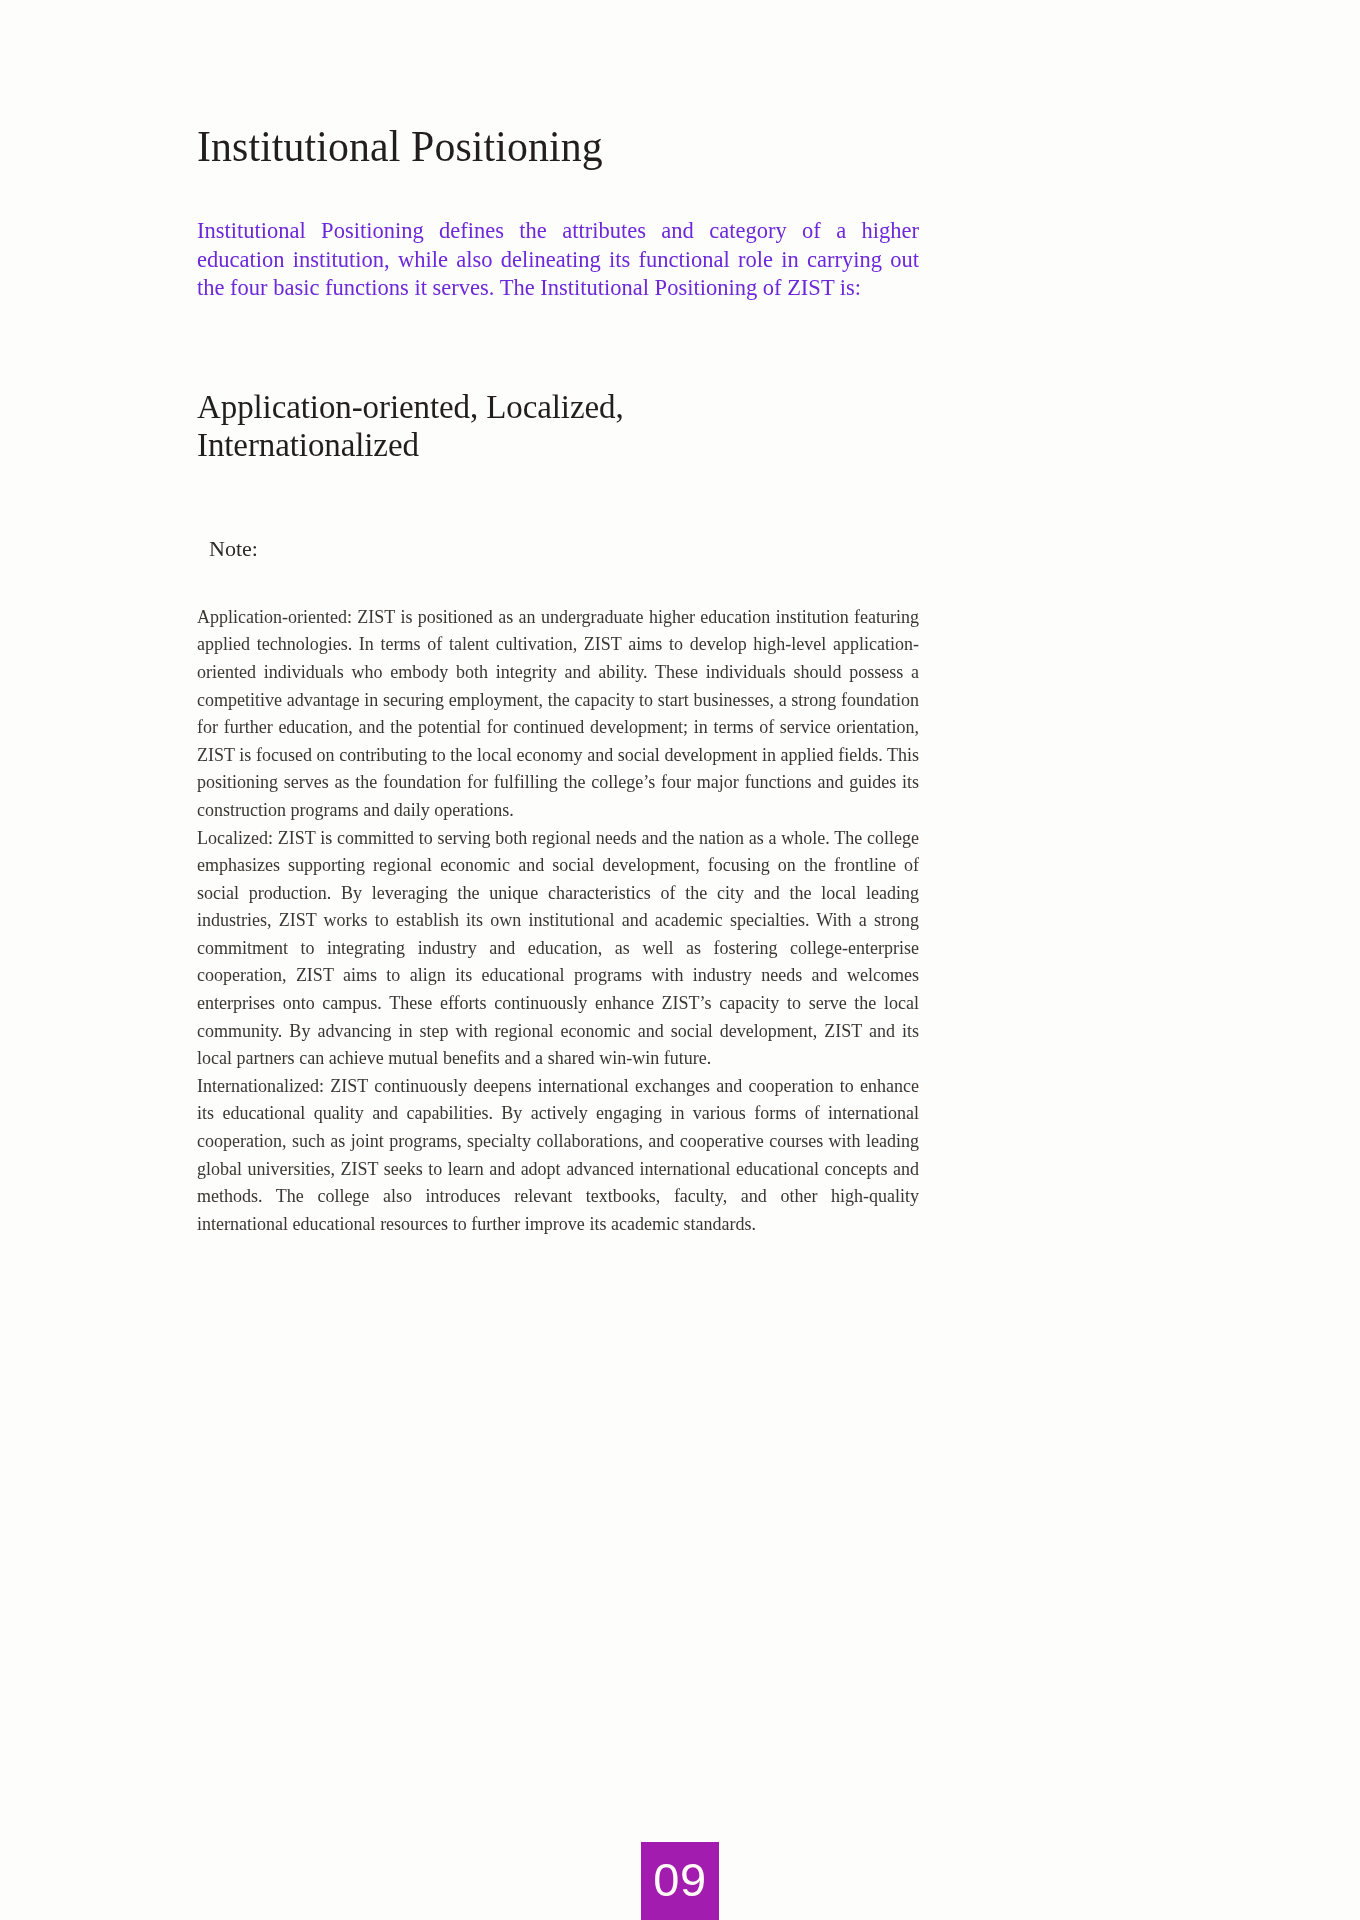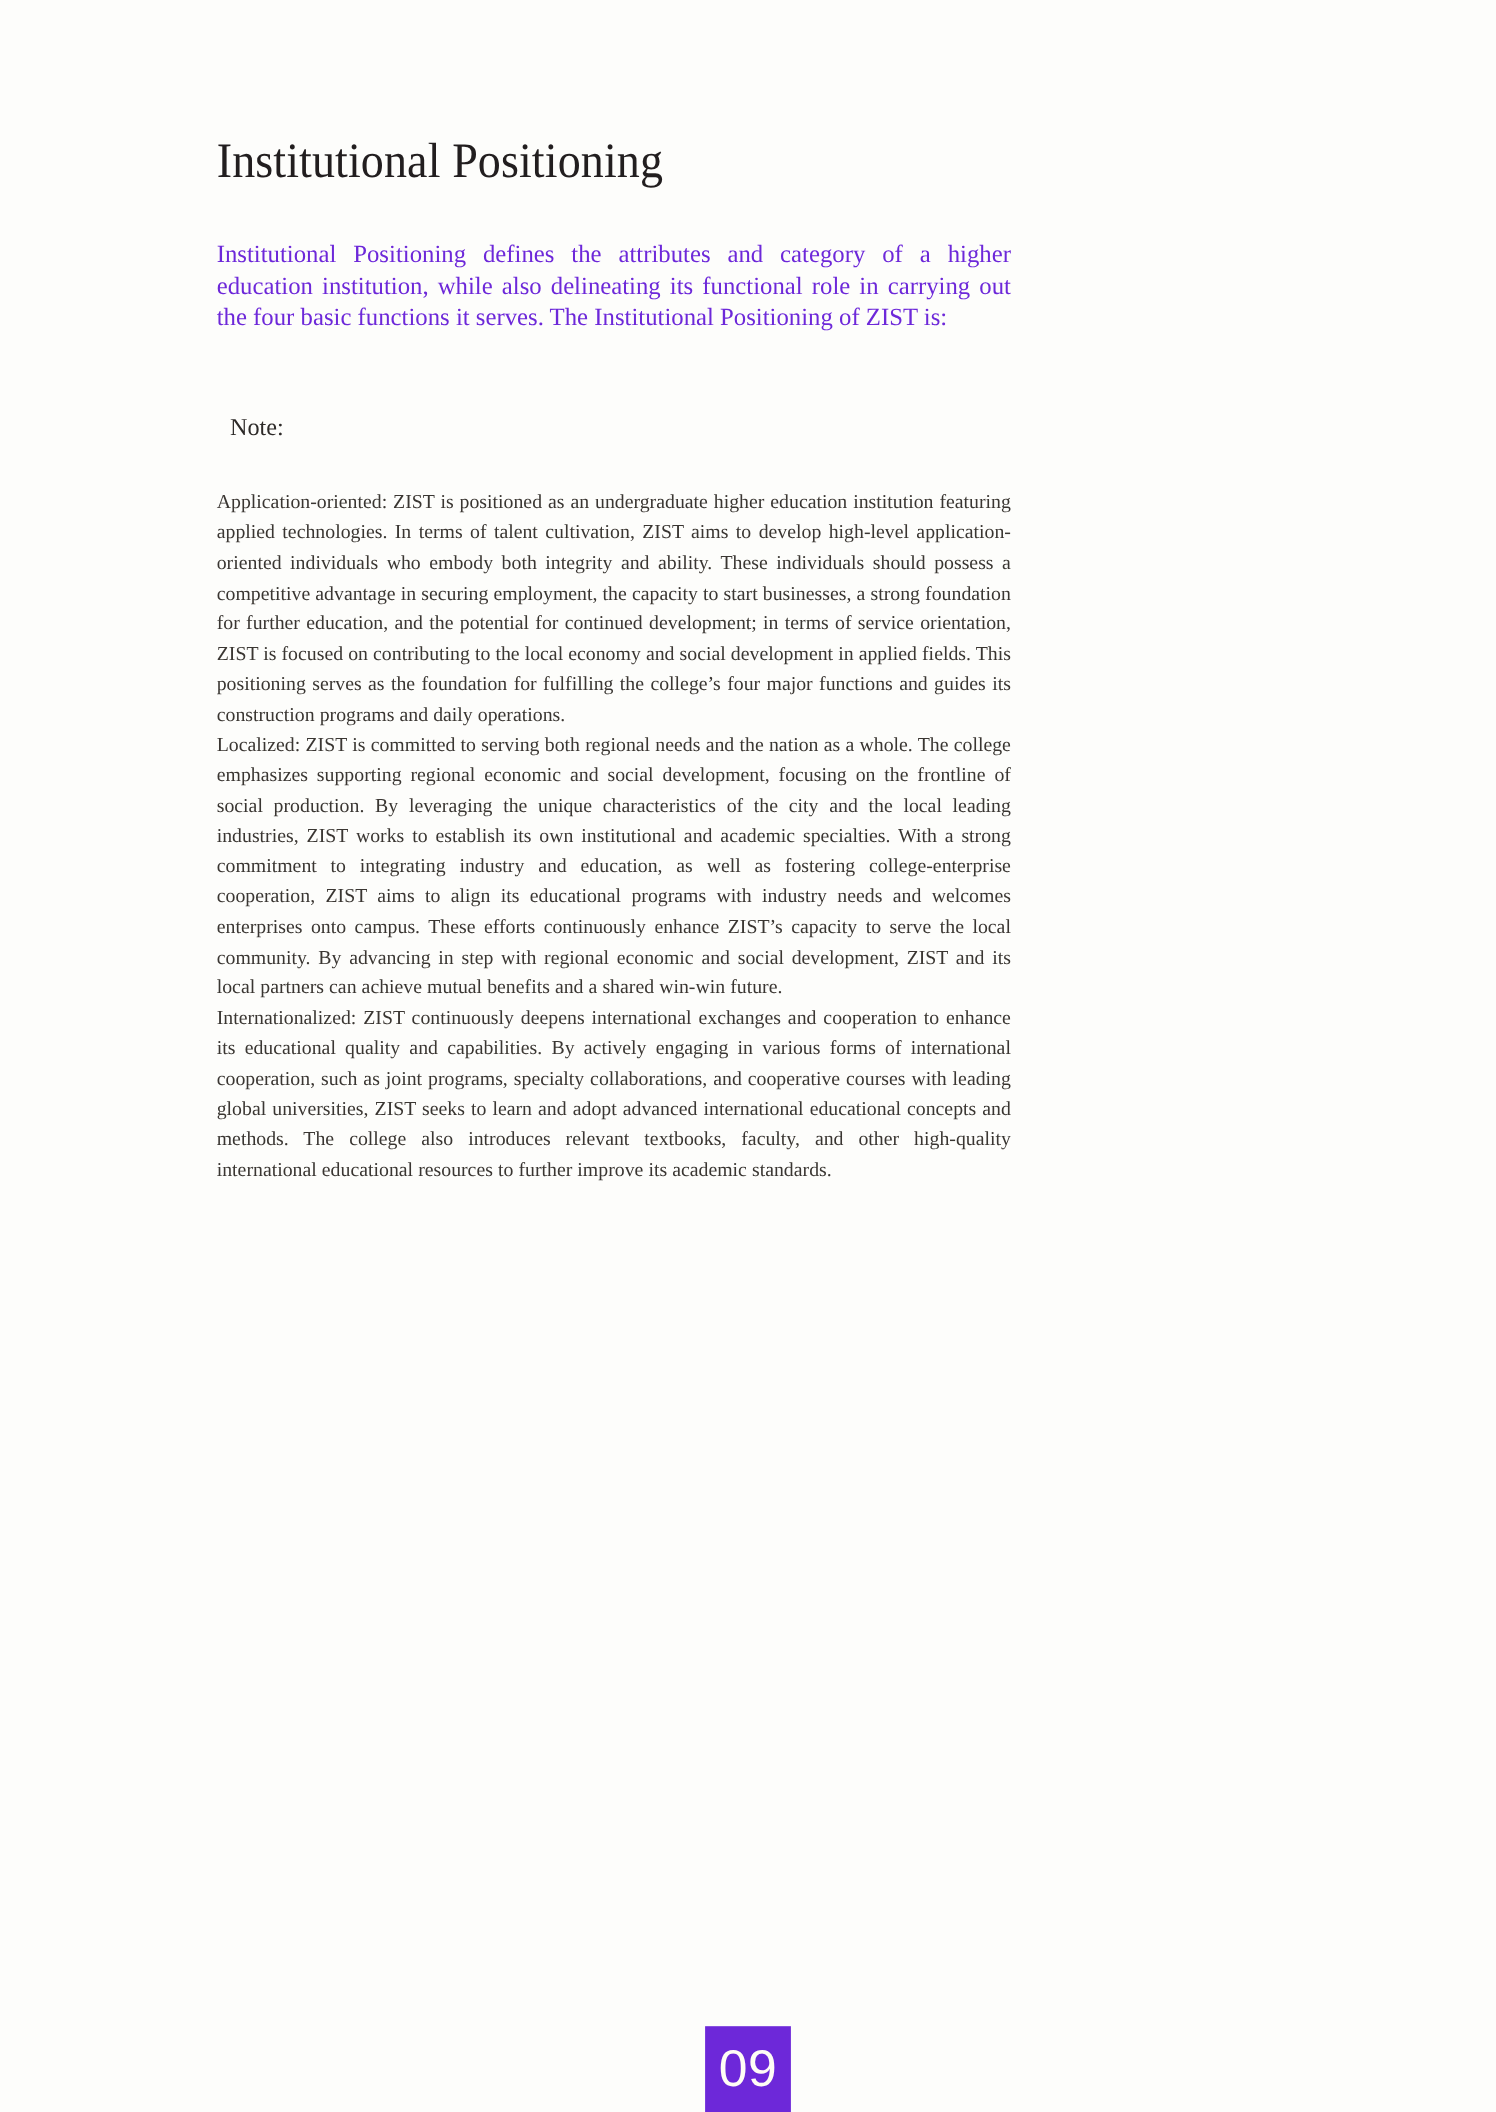--- a/index.html
+++ b/index.html
@@ -130,28 +130,29 @@
 <body>
 
 <div class="page">
 
   <div class="content">
 
     <h1 class="page-title">Institutional Positioning</h1>
 
     <p class="intro">Institutional Positioning defines the attributes and category of a higher education institution, while also delineating its functional role in carrying out the four basic functions it serves. The Institutional Positioning of ZIST is:</p>
 
+    <h2 class="subheading">Application-oriented, Localized, Internationalized</h2>
 
     <p class="note-label">Note:</p>
 
     <div class="body-block">
       <p class="body-para">Application-oriented: ZIST is positioned as an undergraduate higher education institution featuring applied technologies. In terms of talent cultivation, ZIST aims to develop high-level application-oriented individuals who embody both integrity and ability. These individuals should possess a competitive advantage in securing employment, the capacity to start businesses, a strong foundation for further education, and the potential for continued development; in terms of service orientation, ZIST is focused on contributing to the local economy and social development in applied fields. This positioning serves as the foundation for fulfilling the college’s four major functions and guides its construction programs and daily operations.</p>
       <p class="body-para">Localized: ZIST is committed to serving both regional needs and the nation as a whole. The college emphasizes supporting regional economic and social development, focusing on the frontline of social production. By leveraging the unique characteristics of the city and the local leading industries, ZIST works to establish its own institutional and academic specialties. With a strong commitment to integrating industry and education, as well as fostering college-enterprise cooperation, ZIST aims to align its educational programs with industry needs and welcomes enterprises onto campus. These efforts continuously enhance ZIST’s capacity to serve the local community. By advancing in step with regional economic and social development, ZIST and its local partners can achieve mutual benefits and a shared win-win future.</p>
       <p class="body-para">Internationalized: ZIST continuously deepens international exchanges and cooperation to enhance its educational quality and capabilities. By actively engaging in various forms of international cooperation, such as joint programs, specialty collaborations, and cooperative courses with leading global universities, ZIST seeks to learn and adopt advanced international educational concepts and methods. The college also introduces relevant textbooks, faculty, and other high-quality international educational resources to further improve its academic standards.</p>
     </div>
 
   </div>
 
   <div class="footer">
-    <div class="page-badge" style="background: #6d28d9; color: rgb(255, 253, 245);">09</div>
+    <div class="page-badge" style="background: #a21caf; color: rgb(255, 253, 245);">09</div>
   </div>
 
 </div>
 
 </body></html>

